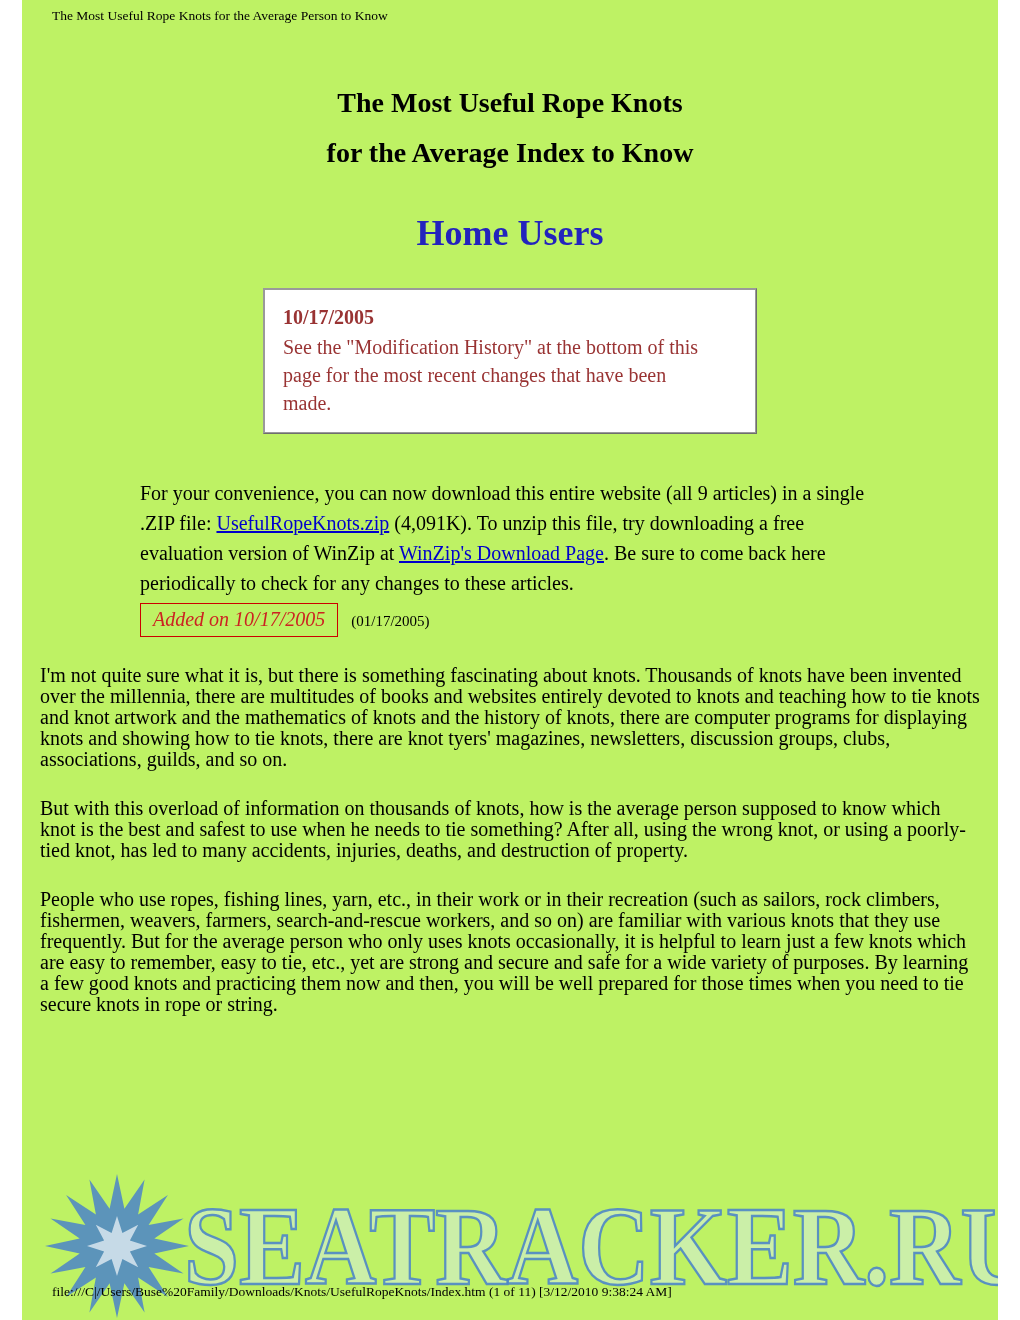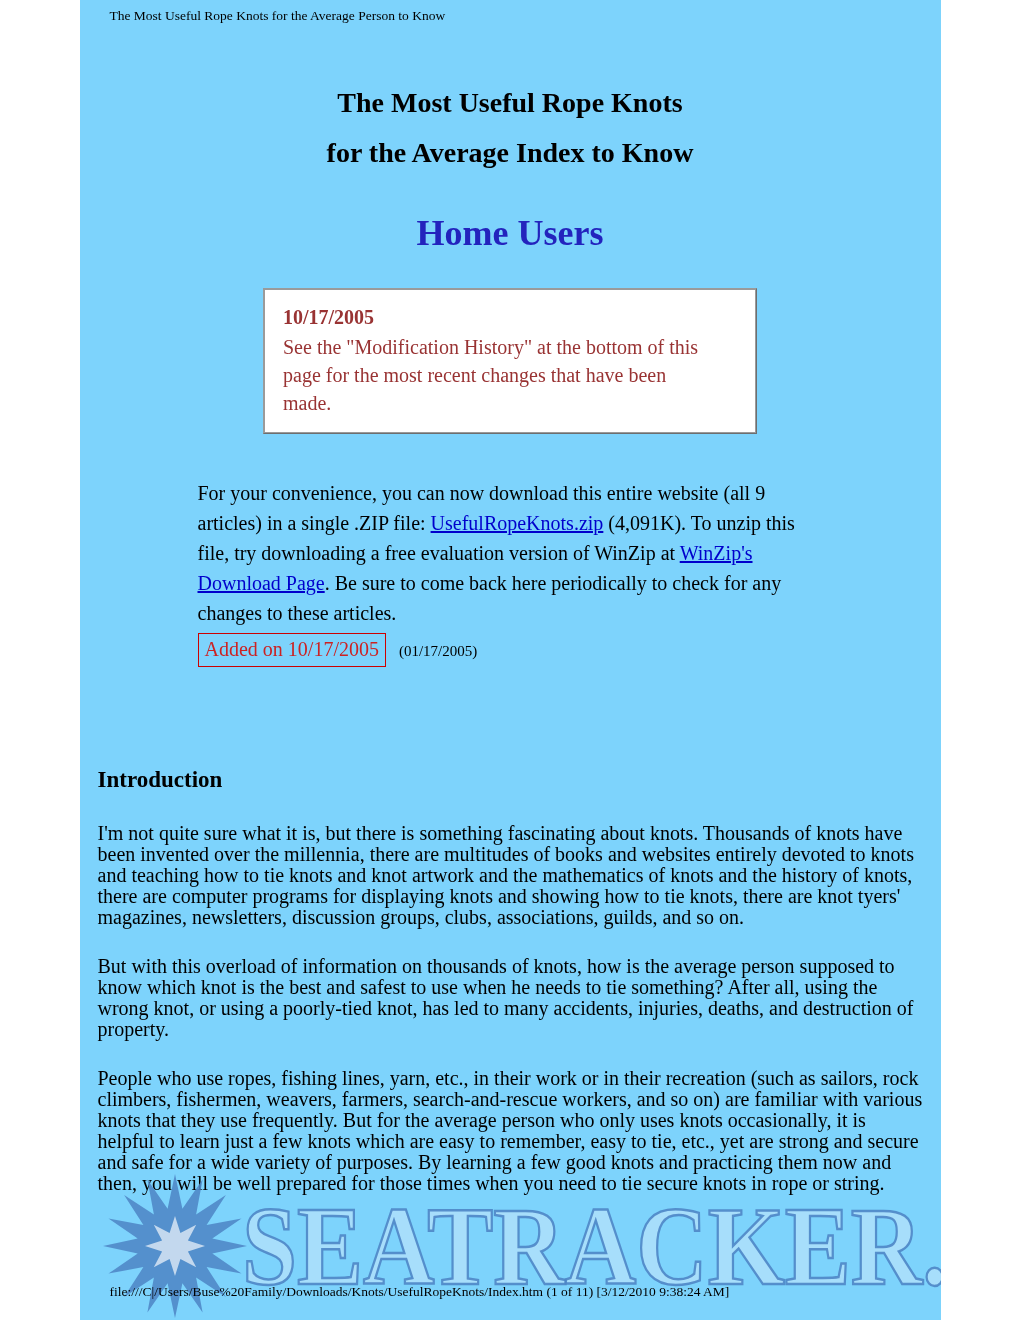--- a/index.html
+++ b/index.html
@@ -1,20 +1,20 @@
 <!DOCTYPE html>
 <html><head>
 <meta charset="utf-8">
 <style>
   html, body { margin: 0; padding: 0; background: #ffffff; }
   .page {
     position: relative;
-    width: 861px;
+    width: 976px;
     height: 1320px;
-    background: #7dd3fc;
+    background: #bef264;
     font-family: "Liberation Serif", serif;
     color: #000000;
     overflow: hidden;
     margin: 0 auto;
   }
   .print-header {
     position: absolute;
     top: 8px;
     left: 30px;
     font-size: 13.5px;
@@ -59,21 +59,22 @@
     margin: 44px 100px 0;
     font-size: 20px;
     line-height: 30px;
   }
   .link { color: #0000cc; cursor: pointer; }
   .added-line { margin-top: 5px; }
   .added-badge {
     display: inline-block;
     border: 1px solid #cc0000;
     color: #cc2222;
-    padding: 0 6px 2px;
+    padding: 0 12px 2px;
+    font-style: italic;
   }
   .added-date { font-size: 15px; color: #000; margin-left: 8px; }
   .section-heading {
     font-size: 23px;
     font-weight: bold;
     margin: 98px 0 0;
     line-height: 30px;
   }
   .body-para {
     font-size: 20px;
@@ -119,21 +120,20 @@
     </div>
 
     <div class="blockquote">
       <span>For your convenience, you can now download this entire website (all 9 articles) in a single .ZIP file: </span><a class="link" href="#">UsefulRopeKnots.zip</a><span> (4,091K). To unzip this file, try downloading a free evaluation version of WinZip at </span><a class="link" href="#">WinZip's Download Page</a><span>. Be sure to come back here periodically to check for any changes to these articles.</span>
       <div class="added-line">
         <span class="added-badge">Added on 10/17/2005</span>
         <span class="added-date">(01/17/2005)</span>
       </div>
     </div>
 
-    <h2 class="section-heading">Introduction</h2>
 
     <p class="body-para">I'm not quite sure what it is, but there is something fascinating about knots. Thousands of knots have been invented over the millennia, there are multitudes of books and websites entirely devoted to knots and teaching how to tie knots and knot artwork and the mathematics of knots and the history of knots, there are computer programs for displaying knots and showing how to tie knots, there are knot tyers' magazines, newsletters, discussion groups, clubs, associations, guilds, and so on.</p>
     <p class="body-para">But with this overload of information on thousands of knots, how is the average person supposed to know which knot is the best and safest to use when he needs to tie something? After all, using the wrong knot, or using a poorly-tied knot, has led to many accidents, injuries, deaths, and destruction of property.</p>
     <p class="body-para">People who use ropes, fishing lines, yarn, etc., in their work or in their recreation (such as sailors, rock climbers, fishermen, weavers, farmers, search-and-rescue workers, and so on) are familiar with various knots that they use frequently. But for the average person who only uses knots occasionally, it is helpful to learn just a few knots which are easy to remember, easy to tie, etc., yet are strong and secure and safe for a wide variety of purposes. By learning a few good knots and practicing them now and then, you will be well prepared for those times when you need to tie secure knots in rope or string.</p>
 
   </div>
 
   <svg class="watermark-overlay" viewBox="0 0 1020 1320" xmlns="http://www.w3.org/2000/svg">
     <polygon points="95,1174 102.4,1208.7 122.6,1179.5 116.1,1214.4 145.9,1195.1 126.6,1224.9 161.5,1218.4 132.3,1238.6 167,1246 132.3,1253.4 161.5,1273.6 126.6,1267.1 145.9,1296.9 116.1,1277.6 122.6,1312.5 102.4,1283.3 95,1318 87.6,1283.3 67.4,1312.5 73.9,1277.6 44.1,1296.9 63.4,1267.1 28.5,1273.6 57.7,1253.4 23,1246 57.7,1238.6 28.5,1218.4 63.4,1224.9 44.1,1195.1 73.9,1214.4 67.4,1179.5 87.6,1208.7" fill="#4e86c6" opacity="0.88"></polygon>
     <polygon points="95,1216 100.4,1233.1 116.2,1224.8 107.9,1240.6 125,1246 107.9,1251.4 116.2,1267.2 100.4,1258.9 95,1276 89.6,1258.9 73.8,1267.2 82.1,1251.4 65,1246 82.1,1240.6 73.8,1224.8 89.6,1233.1" fill="#ffffff" opacity="0.65"></polygon>

